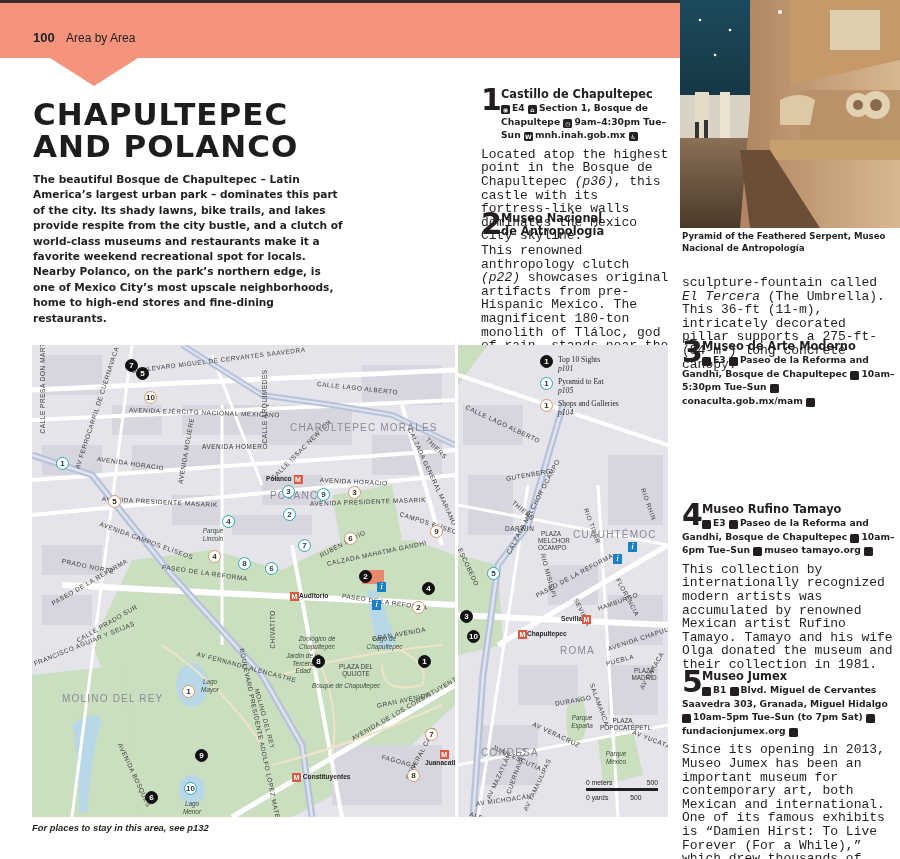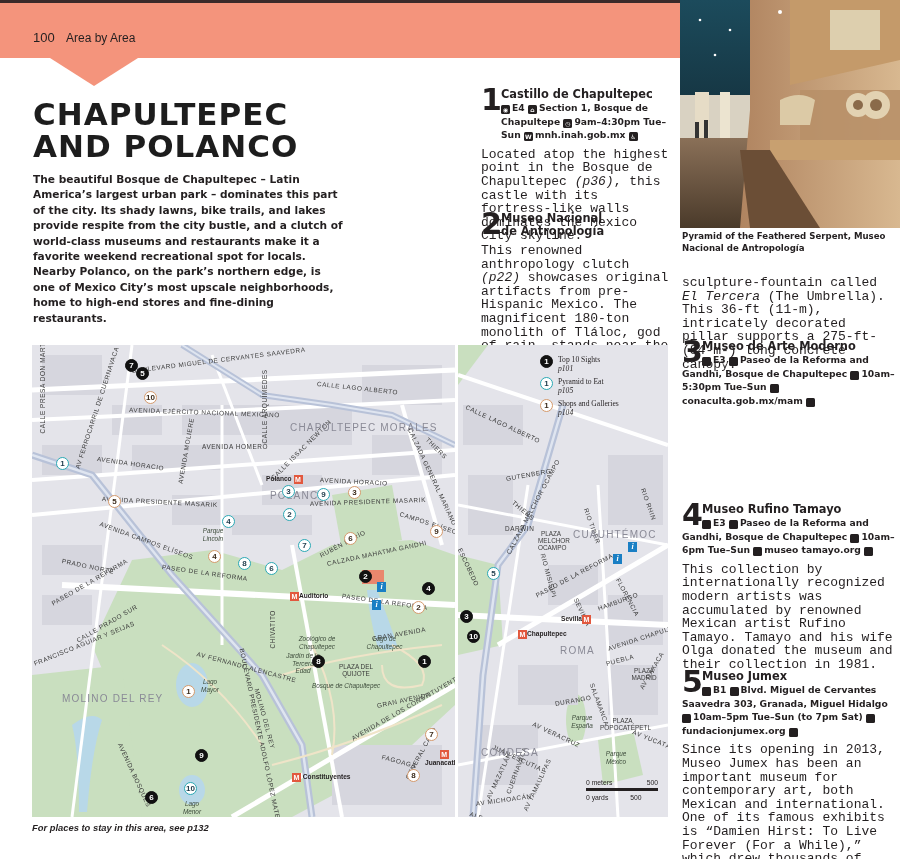--- a/index.html
+++ b/index.html
@@ -1,21 +1,21 @@
 <!DOCTYPE html>
 <html><head>
 <meta charset="utf-8">
 <style>
   * { box-sizing: border-box; margin: 0; padding: 0; }
   html, body { width: 900px; height: 859px; background: #fff; overflow: hidden; }
   body { position: relative; font-family: "DejaVu Sans", sans-serif; color: #231f20; }
 
   .banner { position: absolute; left: 0; top: 0; width: 680px; height: 58px; background: #f4947c; border-top: 3px solid #3a2a2a; }
   .banner-arrow { position: absolute; left: 50px; top: 58px; width: 0; height: 0; border-left: 44px solid transparent; border-right: 44px solid transparent; border-top: 28px solid #f4947c; }
-  .page-num { position: absolute; left: 33px; top: 30px; font-family: "Liberation Sans", sans-serif; font-weight: normal; font-size: 13px; color: #231f20; }
+  .page-num { position: absolute; left: 33px; top: 30px; font-family: "Liberation Sans", sans-serif; font-weight: bold; font-size: 13px; color: #231f20; }
   .section-name { position: absolute; left: 66px; top: 31px; font-family: "Liberation Sans", sans-serif; font-size: 12px; color: #231f20; text-align: center; }
 
   .title { position: absolute; left: 33px; top: 98px; font-family: "DejaVu Sans", sans-serif; font-weight: bold; font-size: 31px; line-height: 32px; letter-spacing: 1px; color: #1d1d1d; }
   .intro { position: absolute; left: 33px; top: 172px; width: 310px; font-family: "DejaVu Sans", sans-serif; font-weight: bold; font-size: 10.6px; line-height: 15.4px; color: #231f20; }
 
   .photo { position: absolute; left: 680px; top: 0; width: 220px; height: 228px; overflow: hidden; }
   .caption { position: absolute; left: 682px; top: 230px; width: 215px; font-family: "DejaVu Sans", sans-serif; font-weight: bold; font-size: 8.6px; line-height: 12px; color: #231f20; }
 
   .entry { position: absolute; font-family: "DejaVu Sans", sans-serif; }
   .entry-num { position: absolute; left: 0; top: -2px; font-family: "DejaVu Sans", sans-serif; font-weight: bold; font-size: 30px; line-height: 28px; color: #231f20; }

